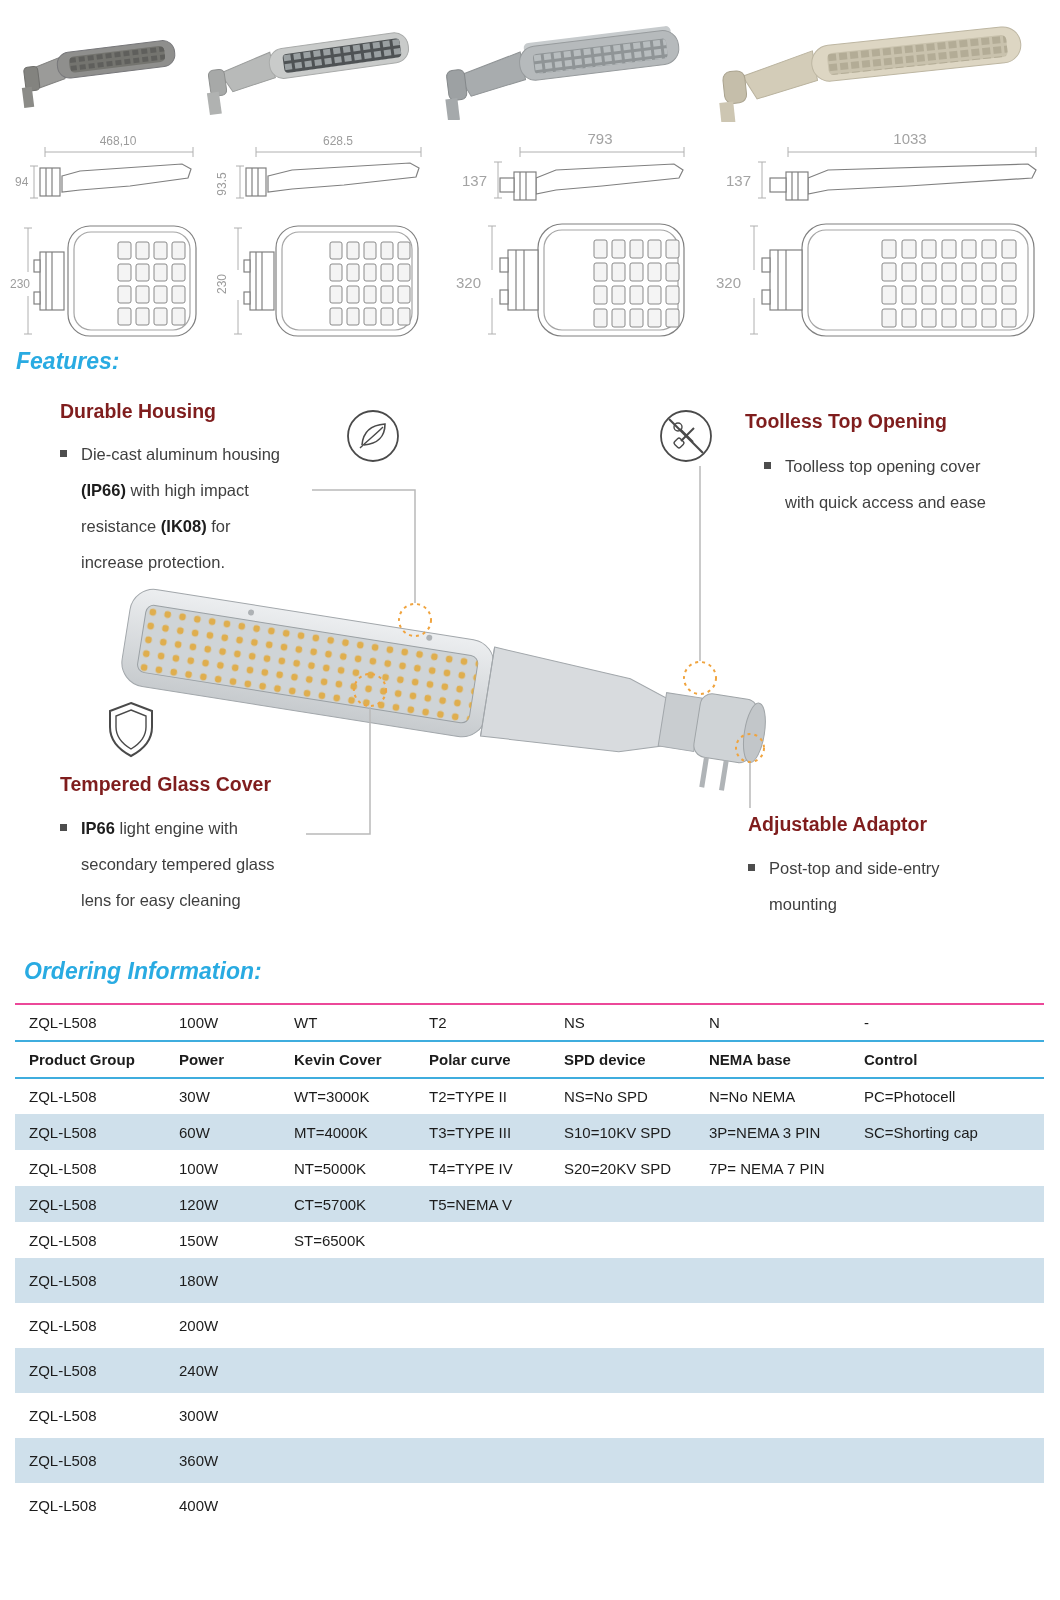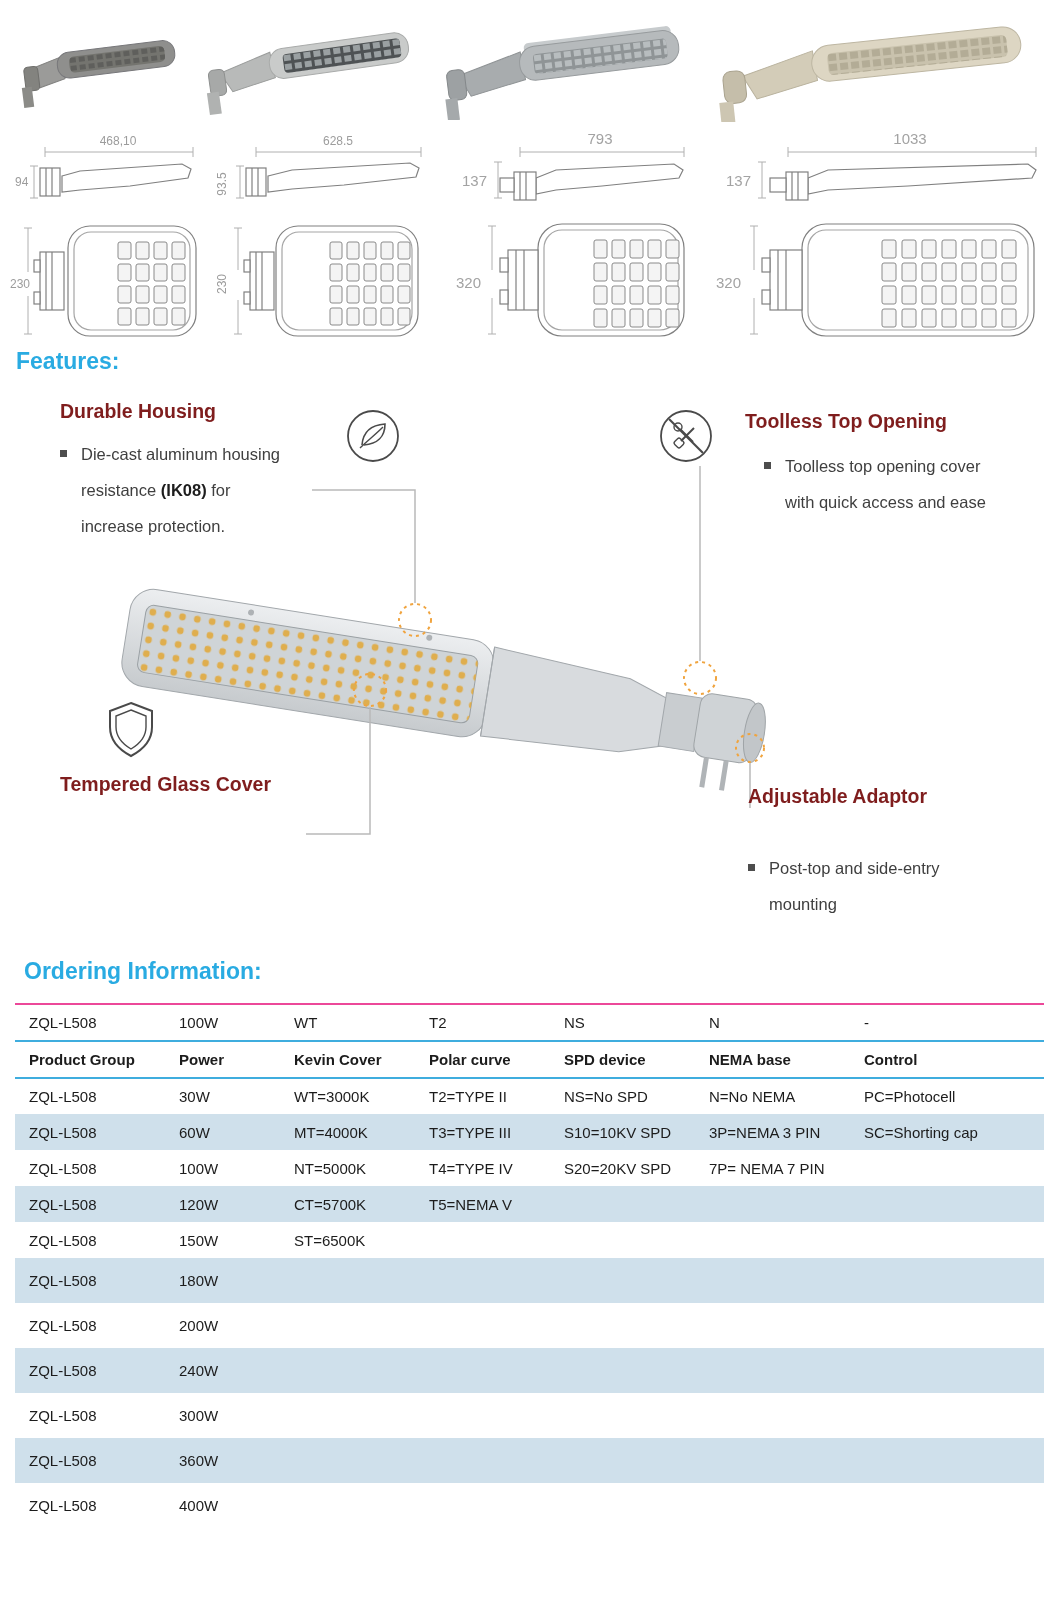--- a/index.html
+++ b/index.html
@@ -1,20 +1,20 @@
 <!DOCTYPE html>
 <html><head>
 <meta charset="utf-8">
 <style>
   * { margin:0; padding:0; box-sizing:border-box; }
   html,body { background:#ffffff; }
   body { font-family:"Liberation Sans", sans-serif; color:#222; }
   .page { position:relative; width:1044px; height:1600px; background:#fff; overflow:hidden; }
   .abs { position:absolute; }
-  .sec-heading { font-size:23px; font-weight:bold; color:#29abe2; }
+  .sec-heading { font-size:23px; font-weight:bold; color:#29abe2;font-style:italic; }
   .feat-title { font-size:19.5px; font-weight:bold; color:#7f1d1d; }
   .bullet-row { display:flex; align-items:flex-start; }
   .sq { width:7px; height:7px; background:#4d4d4d; margin:14px 14px 0 0; flex:none; }
   .feat-text { font-size:16.5px; color:#3f3f3f; line-height:36px; }
   .feat-text b { color:#1d1d1d; }
   svg text { font-family:"Liberation Sans", sans-serif; }
   .dim { fill:#9c9c9c; font-size:12px; }
   .dim-lg { fill:#a3a3a3; font-size:15px; }
   table.order { border-collapse:collapse; width:1030px; font-size:15px; color:#1c1c1c;
                 border-top:2px solid #ec4899; table-layout:fixed; }
@@ -290,20 +290,21 @@
         <circle cx="370" cy="342" r="16"></circle>
         <circle cx="750" cy="400" r="14"></circle>
       </g>
     </svg>
 
     <div class="abs feat-title" style="left:60px; top:52px">Durable Housing</div>
     <div class="abs bullet-row" style="left:60px; top:88px; width:285px">
       <span class="sq"></span>
       <div class="feat-text">
         <div><span>Die-cast aluminum housing</span></div>
+        <div><b>(IP66)</b><span> with high impact</span></div>
         <div><span>resistance </span><b>(IK08)</b><span> for</span></div>
         <div><span>increase protection.</span></div>
       </div>
     </div>
 
     <svg class="abs" style="left:345px; top:60px" width="56" height="56" viewBox="0 0 56 56">
       <circle cx="28" cy="28" r="25" stroke="#4a4a4a" stroke-width="1.8" fill="none"></circle>
       <path d="M17 37 C18 24 26 17 40 16 C40 29 32 36 19 37" stroke="#4a4a4a" stroke-width="1.6" fill="none"></path>
       <path d="M15 40 C22 33 30 27 38 19" stroke="#4a4a4a" stroke-width="1.4" fill="none"></path>
     </svg>
@@ -325,22 +326,30 @@
         <div><span>with quick access and ease</span></div>
       </div>
     </div>
 
     <svg class="abs" style="left:105px; top:352px" width="52" height="60" viewBox="0 0 52 60">
       <path d="M26 3 L47 11 V27 Q47 45 26 56 Q5 45 5 27 V11 Z" stroke="#4a4a4a" stroke-width="2" fill="none"></path>
       <path d="M26 10 L41 16 V27 Q41 40 26 49 Q11 40 11 27 V16 Z" stroke="#4a4a4a" stroke-width="1.4" fill="none"></path>
     </svg>
 
     <div class="abs feat-title" style="left:60px; top:425px">Tempered Glass Cover</div>
-
-    <div class="abs feat-title" style="left:748px; top:437px">Adjustable Adaptor</div>
+    <div class="abs bullet-row" style="left:60px; top:462px; width:280px">
+      <span class="sq"></span>
+      <div class="feat-text">
+        <div><b>IP66</b><span> light engine with</span></div>
+        <div><span>secondary tempered glass</span></div>
+        <div><span>lens for easy cleaning</span></div>
+      </div>
+    </div>
+
+    <div class="abs feat-title" style="left:748px; top:465px">Adjustable Adaptor</div>
     <div class="abs bullet-row" style="left:748px; top:502px; width:250px">
       <span class="sq"></span>
       <div class="feat-text">
         <div><span>Post-top and side-entry</span></div>
         <div><span>mounting</span></div>
       </div>
     </div>
   </div>
 
   <div class="abs sec-heading" style="left:24px; top:958px">Ordering Information:</div>

